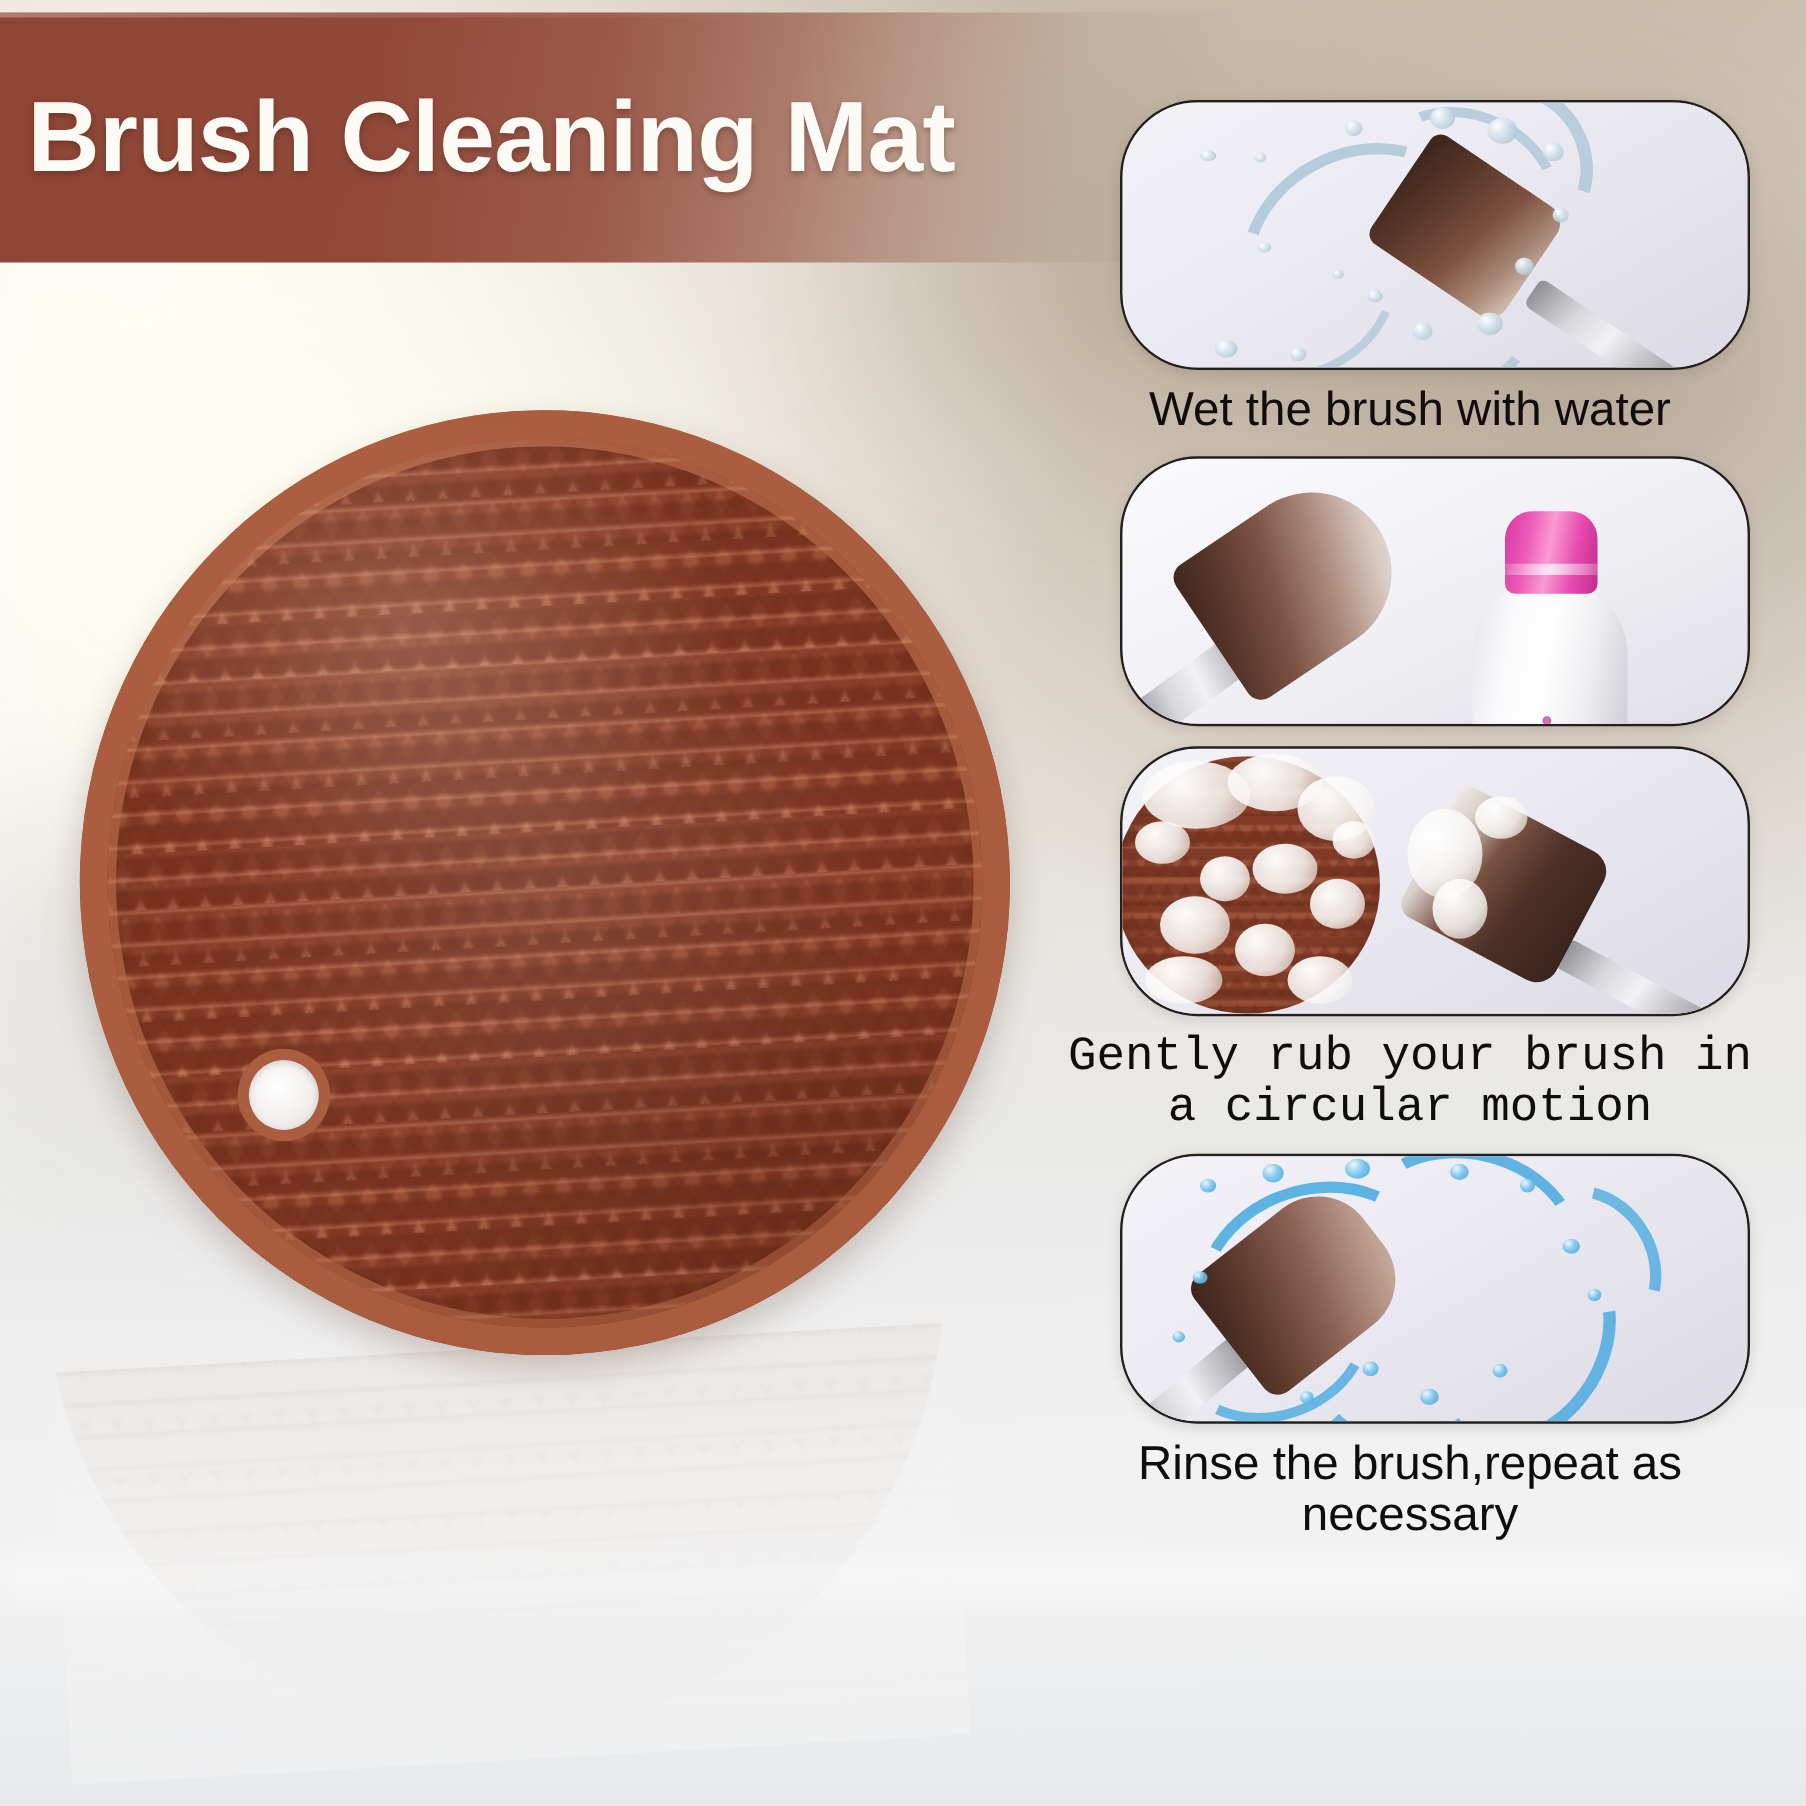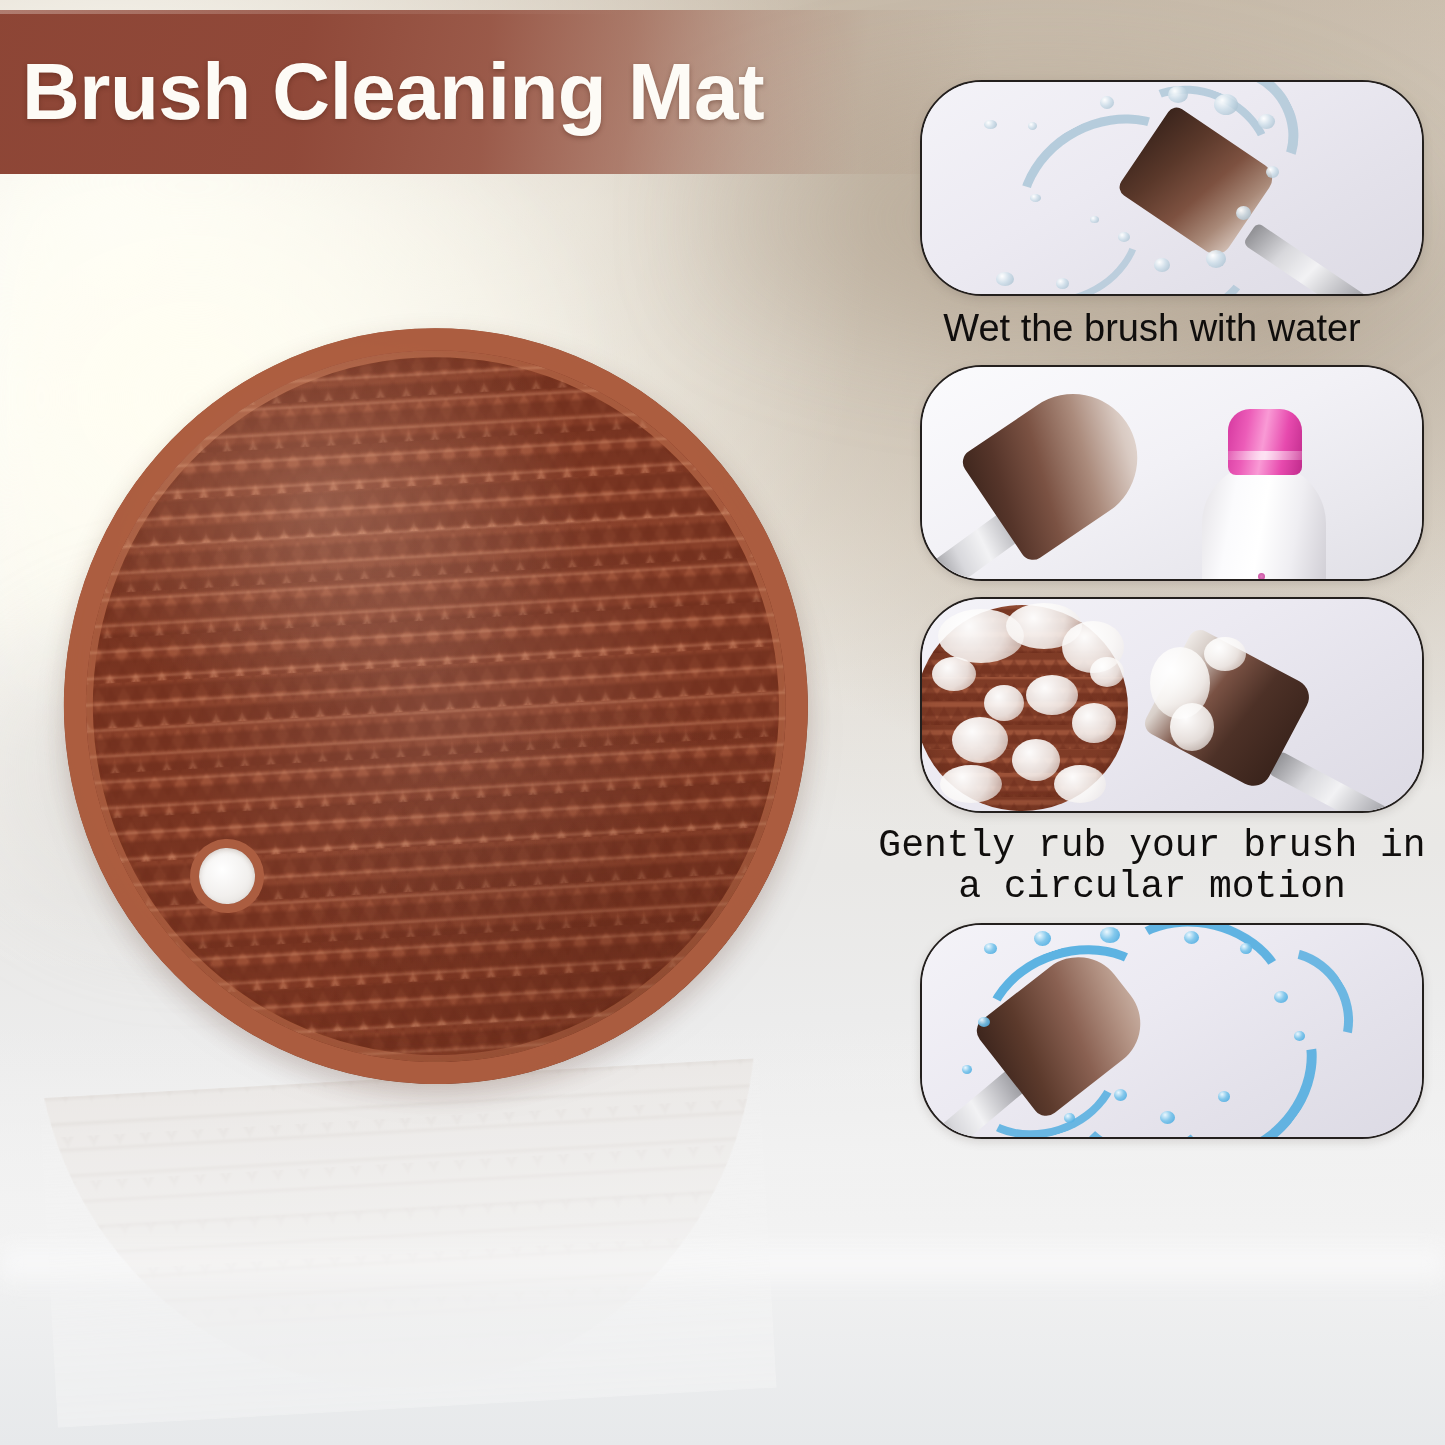--- a/index.html
+++ b/index.html
@@ -80,21 +80,21 @@
     background: linear-gradient(180deg, rgba(255,255,255,0) 0%, rgba(252,252,253,0.65) 45%, rgba(255,255,255,0) 100%);
     filter: blur(10px);
   }
 
   
   .title-banner {
     position: absolute;
     left: 0;
     top: 10px;
     width: 1010px;
-    height: 164px;
+    height: 200px;
     background: linear-gradient(95deg,
       rgba(138,64,48,0.97) 0%,
       rgba(140,66,50,0.96) 30%,
       rgba(146,75,58,0.90) 48%,
       rgba(152,88,70,0.72) 62%,
       rgba(160,110,92,0.45) 74%,
       rgba(170,140,120,0.18) 85%,
       rgba(180,165,150,0.0) 97%);
     display: flex;
     align-items: center;
@@ -288,21 +288,21 @@
     background: linear-gradient(180deg,
       rgba(245,245,245,0.15) 0%,
       rgba(245,245,245,0.55) 42%,
       rgba(246,246,246,0.9) 75%,
       rgba(247,247,247,1) 100%);
   }
 
   
   .steps {
     position: absolute;
-    left: 872px;
+    left: 848px;
     top: 80px;
     width: 560px;
   }
   .step {
     position: relative;
     margin-bottom: 8px;
   }
   .step-card {
     position: relative;
     width: 500px;
@@ -557,16 +557,17 @@
           <div class="drop-blue" style="left:352px; top:66px; width:14px; height:12px;"></div>
           <div class="drop-blue" style="left:372px; top:106px; width:11px; height:10px;"></div>
           <div class="drop-blue" style="left:56px; top:92px; width:12px; height:10px;"></div>
           <div class="drop-blue" style="left:40px; top:140px; width:10px; height:9px;"></div>
           <div class="drop-blue" style="left:192px; top:164px; width:13px; height:12px;"></div>
           <div class="drop-blue" style="left:238px; top:186px; width:15px; height:13px;"></div>
           <div class="drop-blue" style="left:296px; top:166px; width:12px; height:11px;"></div>
           <div class="drop-blue" style="left:142px; top:188px; width:11px; height:10px;"></div>
         </div>
       </div>
+      <div class="step-caption">Rinse the brush,repeat as necessary</div>
     </div>
 
   </div>
 </div>
 
 </body></html>

